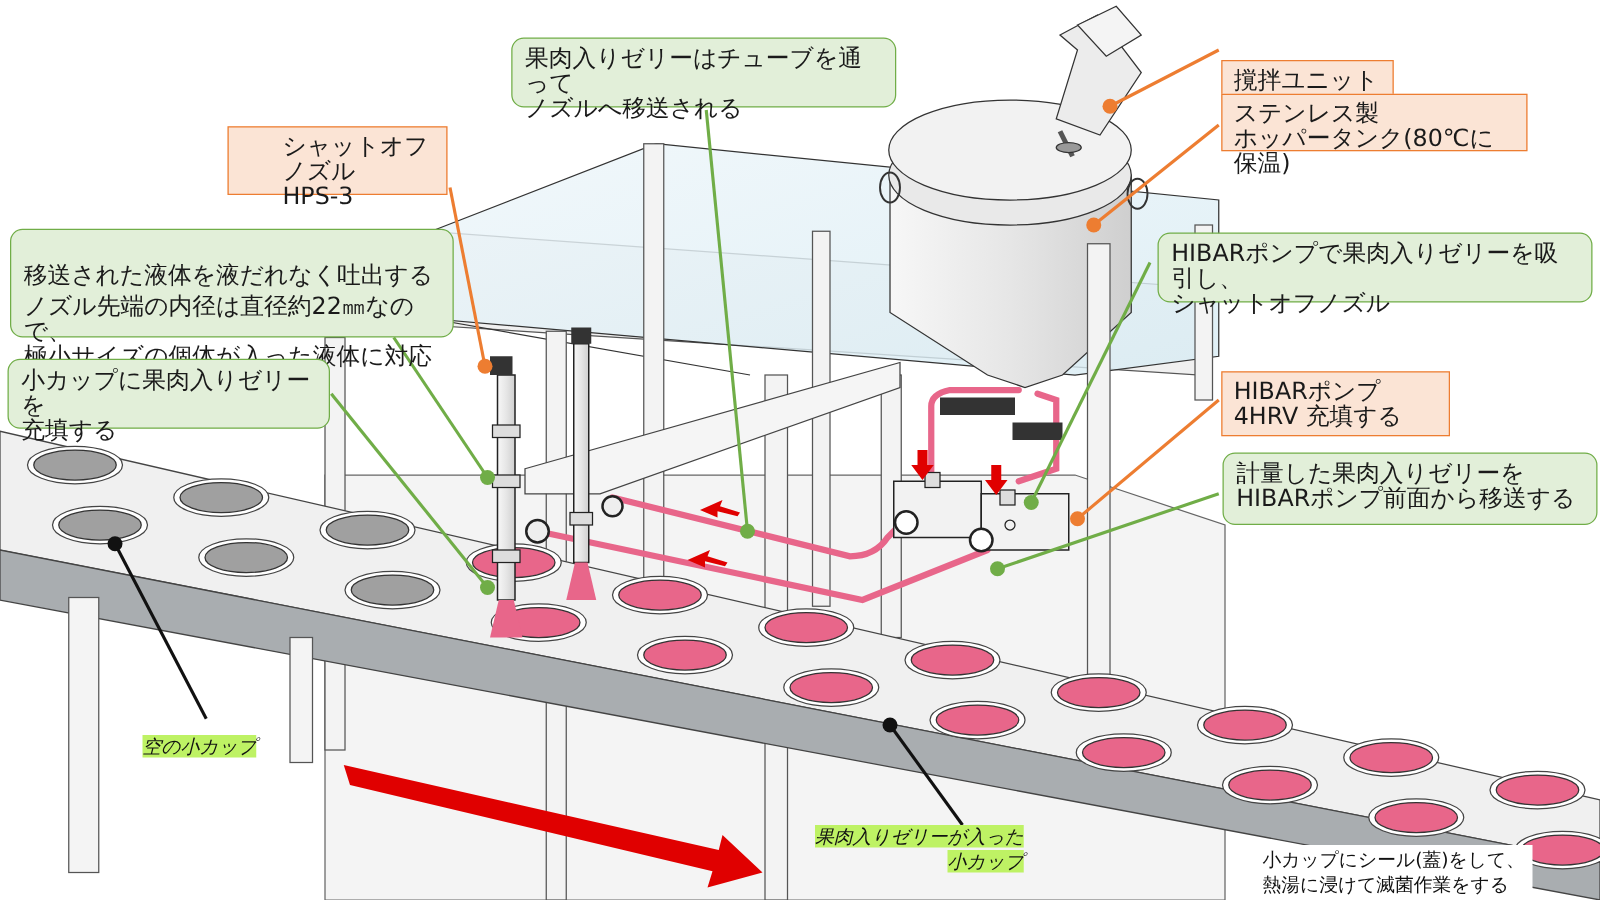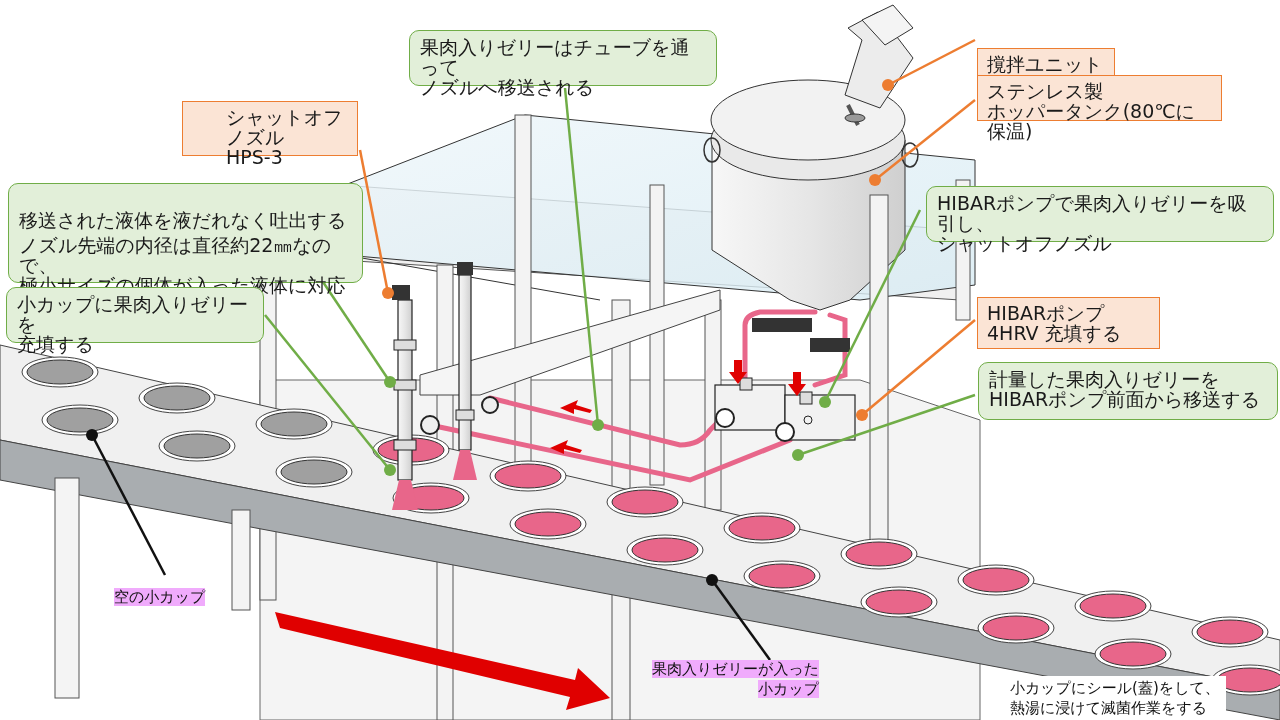--- a/index.html
+++ b/index.html
@@ -5,21 +5,21 @@
   html, body { margin: 0; padding: 0; background: #ffffff; }
   body { width: 1280px; height: 720px; position: relative; overflow: hidden;
          font-family: "DejaVu Sans", "Liberation Sans", sans-serif; }
   #scene { position: absolute; left: 0; top: 0; width: 1280px; height: 720px; }
   .callout { position: absolute; box-sizing: border-box; color: #1a1a1a;
              font-size: 19px; line-height: 20px; white-space: pre-line; }
   .callout.green { background: #e2efd9; border: 1.5px solid #70ad47; border-radius: 10px; padding: 6px 10px; }
   .callout.orange { background: #fbe4d5; border: 1.5px solid #ed7d31; padding: 5px 9px; }
   .callout .sub { display: block; margin-top: 5px; }
   .label-yellow { position: absolute; font-size: 15px; line-height: 20px; color: #111; }
-  .label-yellow span { background: #f0abfc; }
+  .label-yellow span { background: #bef264; font-style: italic; }
   .note-white { position: absolute; background: #ffffff; font-size: 15px; line-height: 20px;
                 color: #111; padding: 2px 6px; white-space: pre-line; }
 </style>
 </head>
 <body>
 
 <svg id="scene" viewBox="0 0 1280 720" xmlns="http://www.w3.org/2000/svg">
   <defs>
     <linearGradient id="glass" x1="0" y1="0" x2="1" y2="1">
       <stop offset="0" stop-color="#eef6fa"></stop>
@@ -195,21 +195,21 @@
     <circle cx="798" cy="455" r="6" fill="#70ad47"></circle>
     <circle cx="92" cy="435" r="6" fill="#111"></circle>
     <circle cx="712" cy="580" r="6" fill="#111"></circle>
   </g>
 </svg>
 
 <div class="callout green" style="left:409px;top:30px;width:308px;height:56px;">果肉入りゼリーはチューブを通って
 ノズルへ移送される</div>
 <div class="callout orange" style="left:182px;top:101px;width:176px;height:55px;padding-left:43px;">シャットオフノズル
 HPS-3</div>
-<div class="callout green" style="left:8px;top:183px;width:355px;height:100px;">
+<div class="callout green" style="left:8px;top:183px;width:355px;height:87px;">
   <span>移送された液体を液だれなく吐出する</span>
   <span class="sub">ノズル先端の内径は直径約22㎜なので、
 極小サイズの個体が入った液体に対応する</span>
 </div>
 <div class="callout green" style="left:6px;top:287px;width:258px;height:56px;">小カップに果肉入りゼリーを
 充填する</div>
 <div class="callout orange" style="left:977px;top:24px;width:138px;height:32px;margin-top:24px;">撹拌ユニット</div>
 <div class="callout orange" style="left:977px;top:75px;width:245px;height:46px;">ステンレス製
 ホッパータンク(80℃に保温)</div>
 <div class="callout green" style="left:926px;top:186px;width:348px;height:56px;">HIBARポンプで果肉入りゼリーを吸引し、

